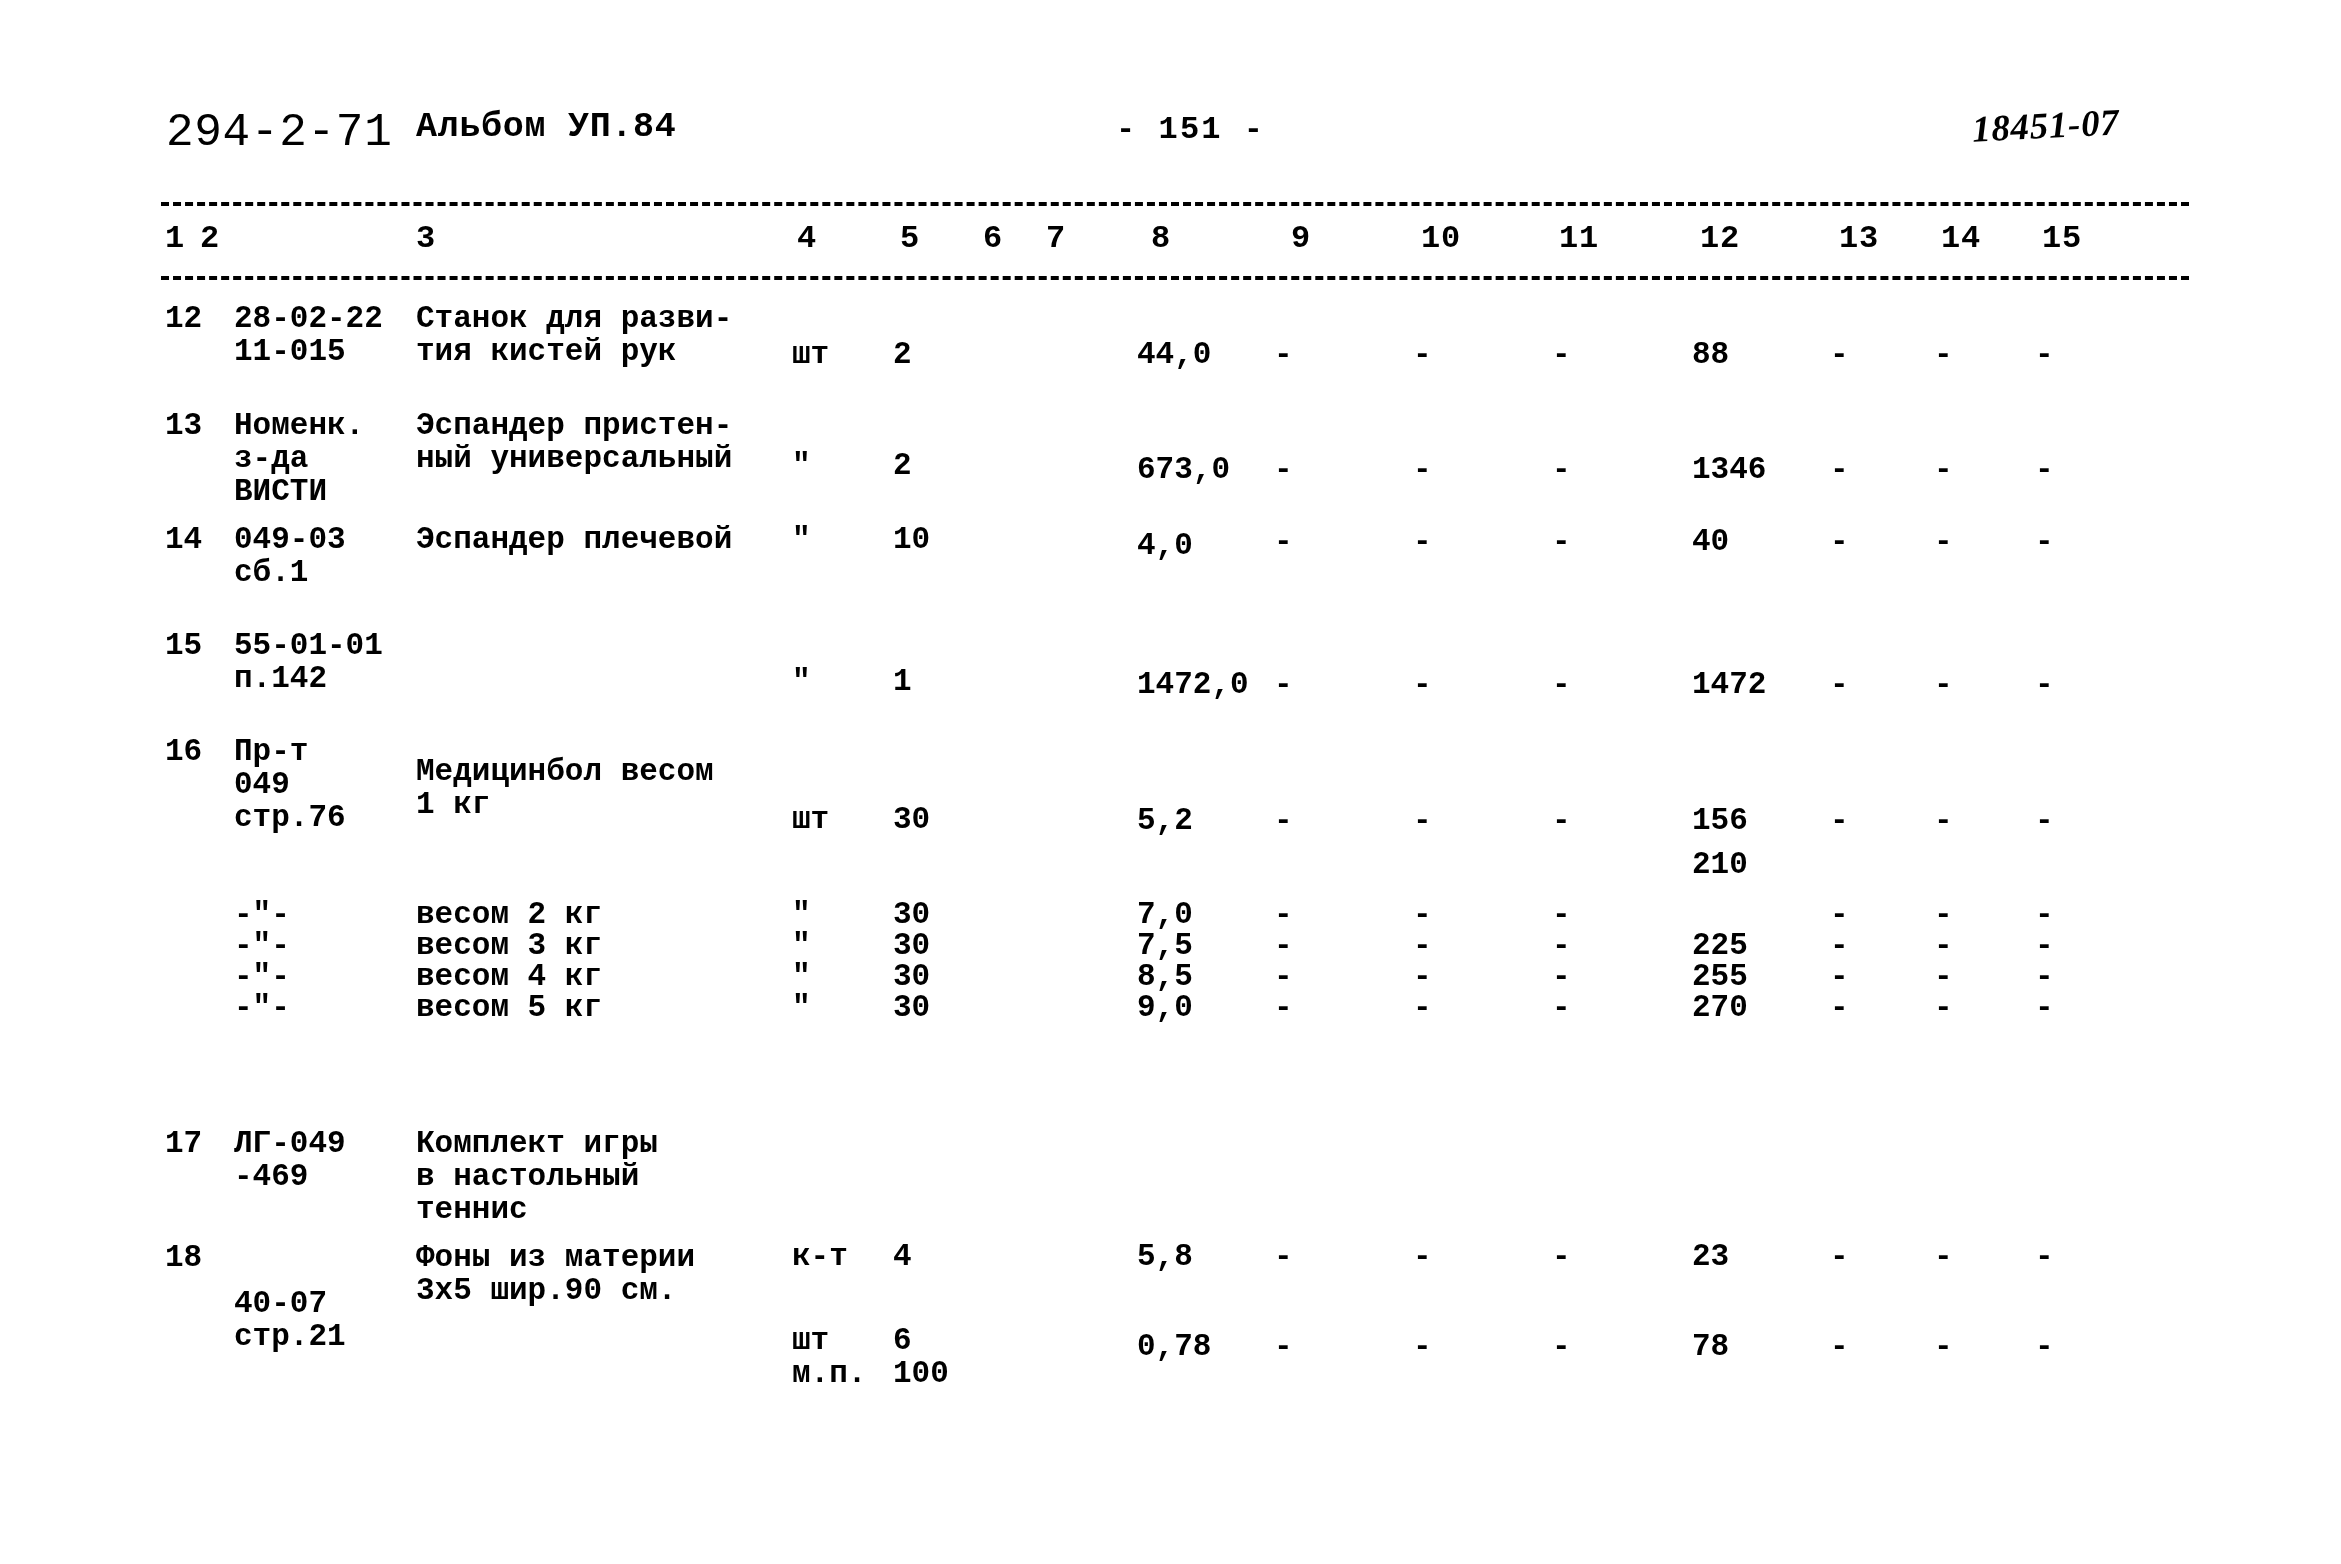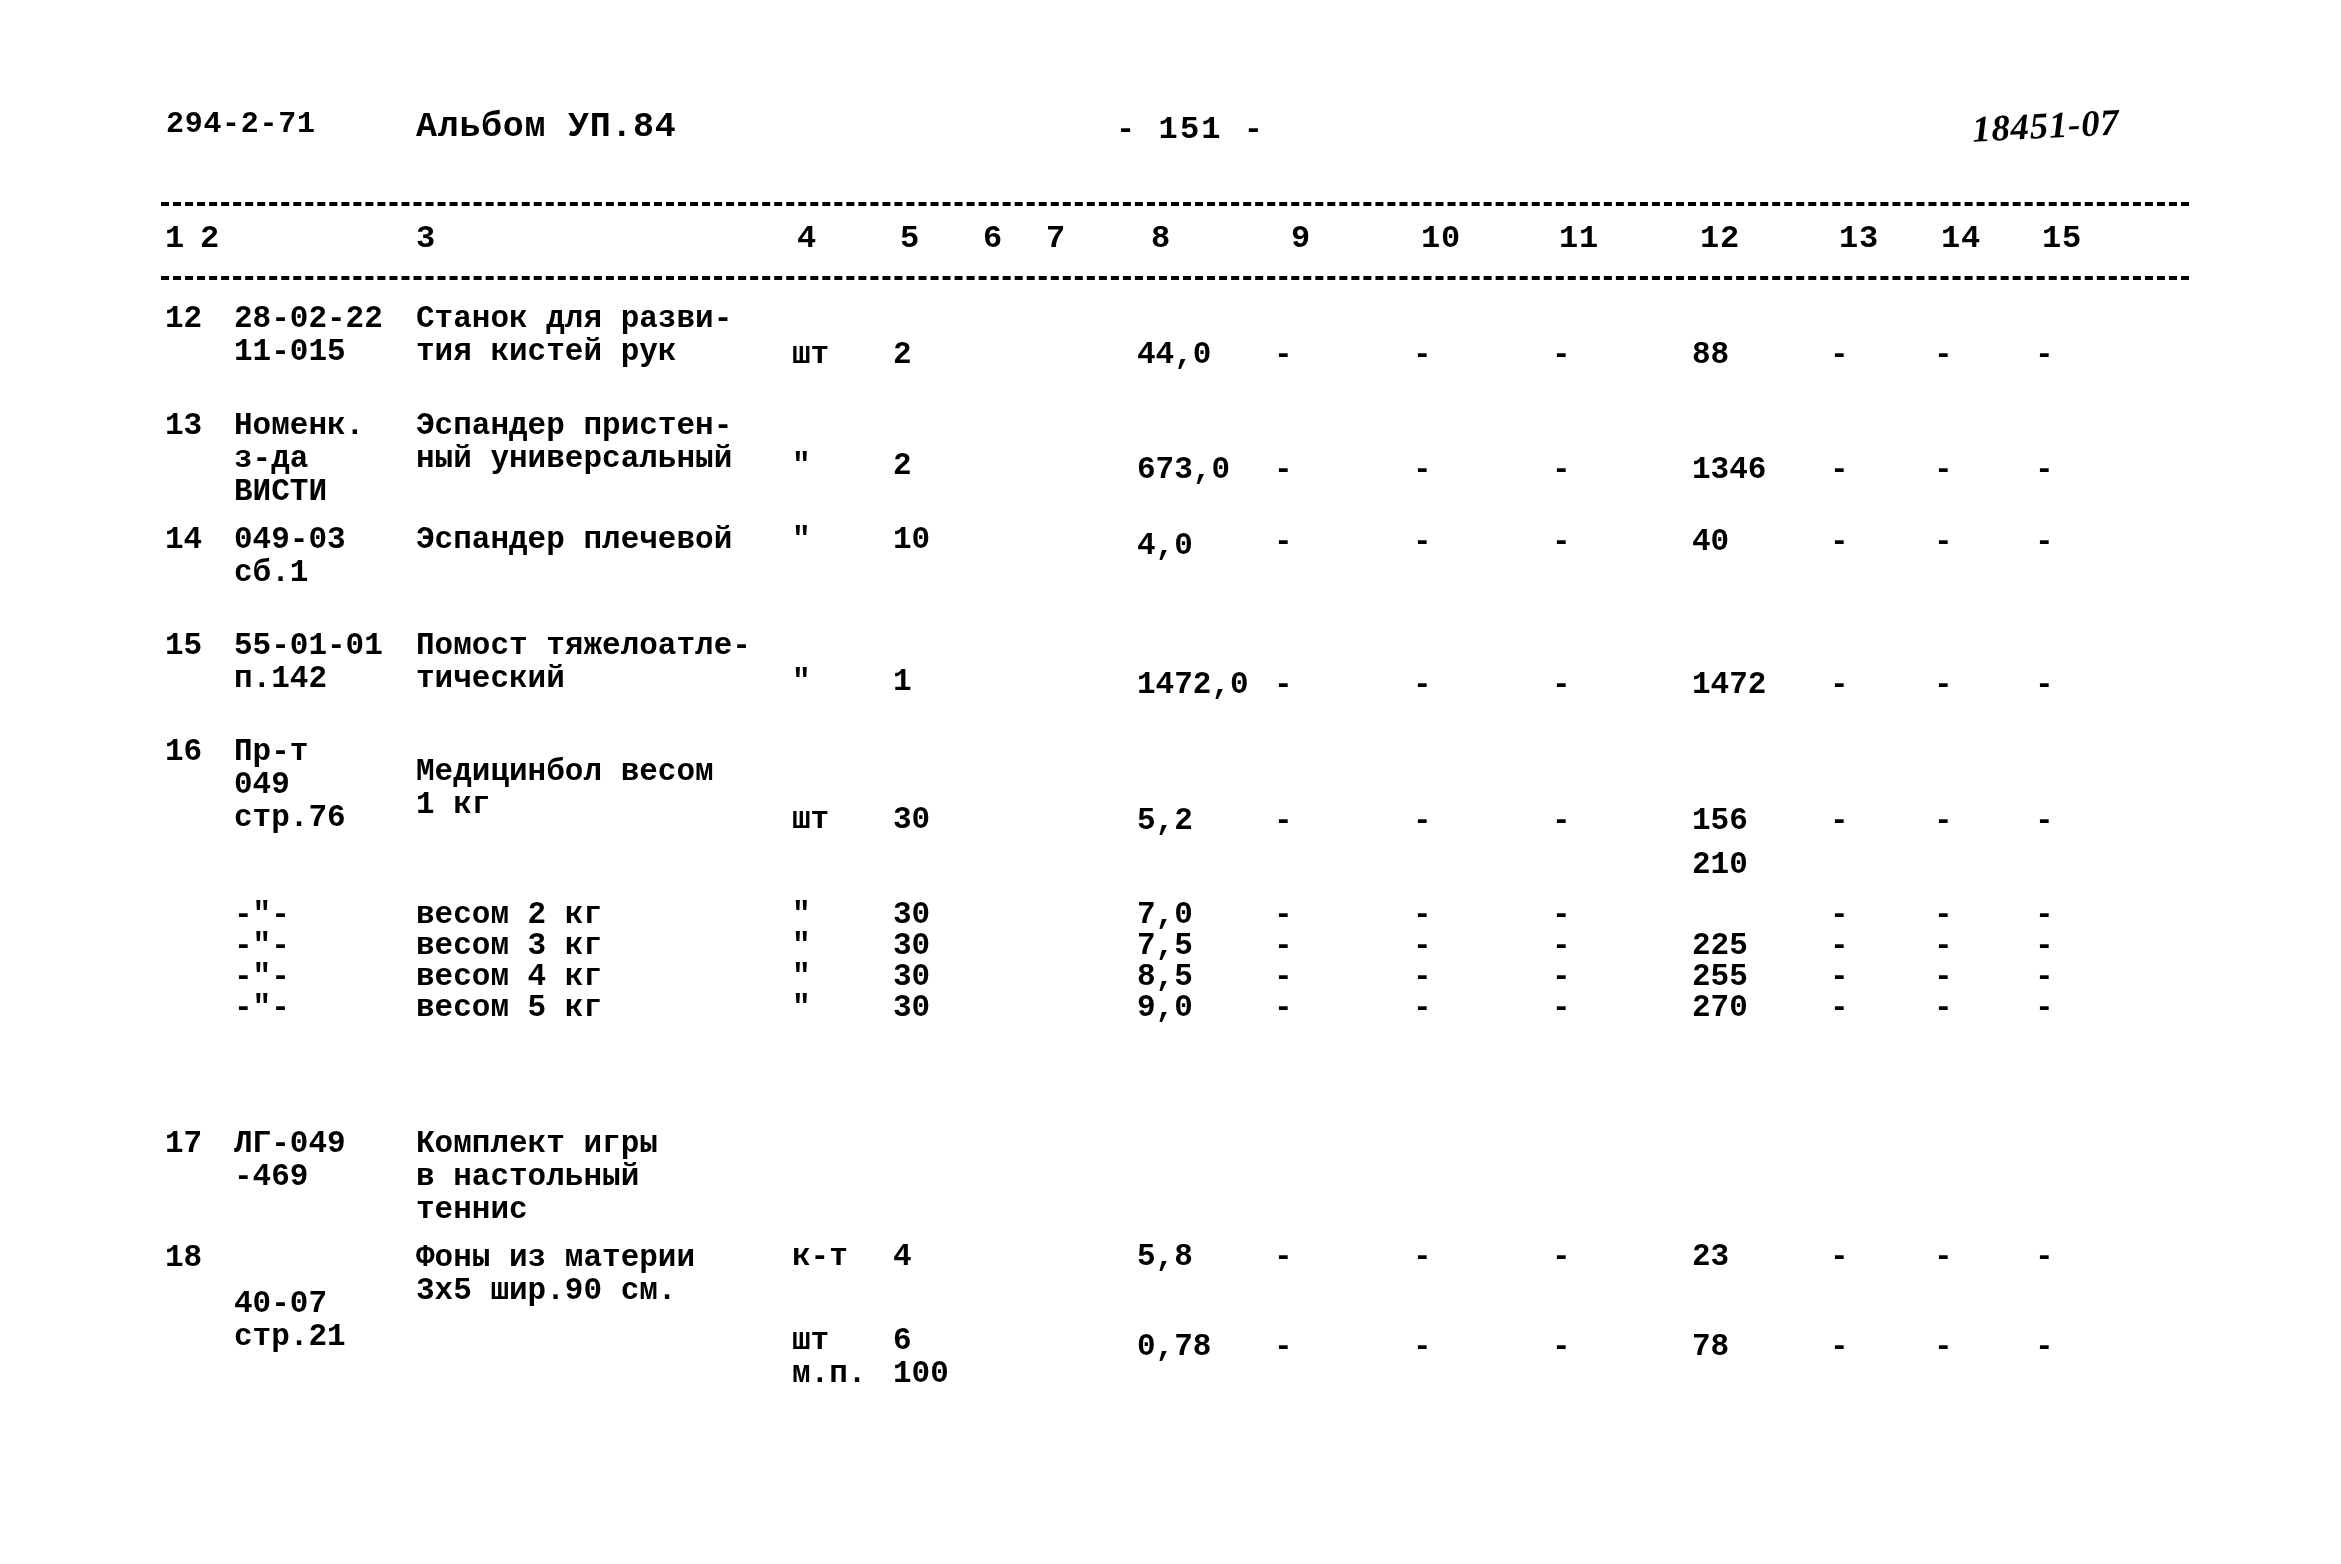--- a/index.html
+++ b/index.html
@@ -24,22 +24,22 @@
     position: absolute;
     top: 107px;
     left: 0;
     width: 2342px;
     height: 62px;
   }
   .hdr-code {
     position: absolute;
     left: 166px;
     top: 0;
-    font-size: 30px;
-    font-weight: 700;
+    font-size: 46px;
+    font-weight: 400;
     letter-spacing: 0.7px;
     white-space: nowrap;
   }
   .hdr-album {
     position: absolute;
     left: 416px;
     top: 0;
     font-size: 35px;
     font-weight: 700;
     letter-spacing: 0.7px;
@@ -173,22 +173,20 @@
       <div class="cell" style="left: 1274px; top: 525px;">-</div>
       <div class="cell" style="left: 1413px; top: 525px;">-</div>
       <div class="cell" style="left: 1552px; top: 525px;">-</div>
       <div class="cell" style="left: 1692px; top: 525px;">40</div>
       <div class="cell" style="left: 1830px; top: 525px;">-</div>
       <div class="cell" style="left: 1934px; top: 525px;">-</div>
       <div class="cell" style="left: 2035px; top: 525px;">-</div>
       <div class="cell" style="left: 165px; top: 629px;">15</div>
       <div class="cell" style="left: 234px; top: 629px;">55-01-01
 п.142</div>
-      <div class="cell" style="left: 416px; top: 629px;">Помост тяжелоатле-
-тический</div>
       <div class="cell" style="left: 792px; top: 665px;">"</div>
       <div class="cell" style="left: 893px; top: 665px;">1</div>
       <div class="cell" style="left: 1137px; top: 668px;">1472,0</div>
       <div class="cell" style="left: 1274px; top: 668px;">-</div>
       <div class="cell" style="left: 1413px; top: 668px;">-</div>
       <div class="cell" style="left: 1552px; top: 668px;">-</div>
       <div class="cell" style="left: 1692px; top: 668px;">1472</div>
       <div class="cell" style="left: 1830px; top: 668px;">-</div>
       <div class="cell" style="left: 1934px; top: 668px;">-</div>
       <div class="cell" style="left: 2035px; top: 668px;">-</div>

